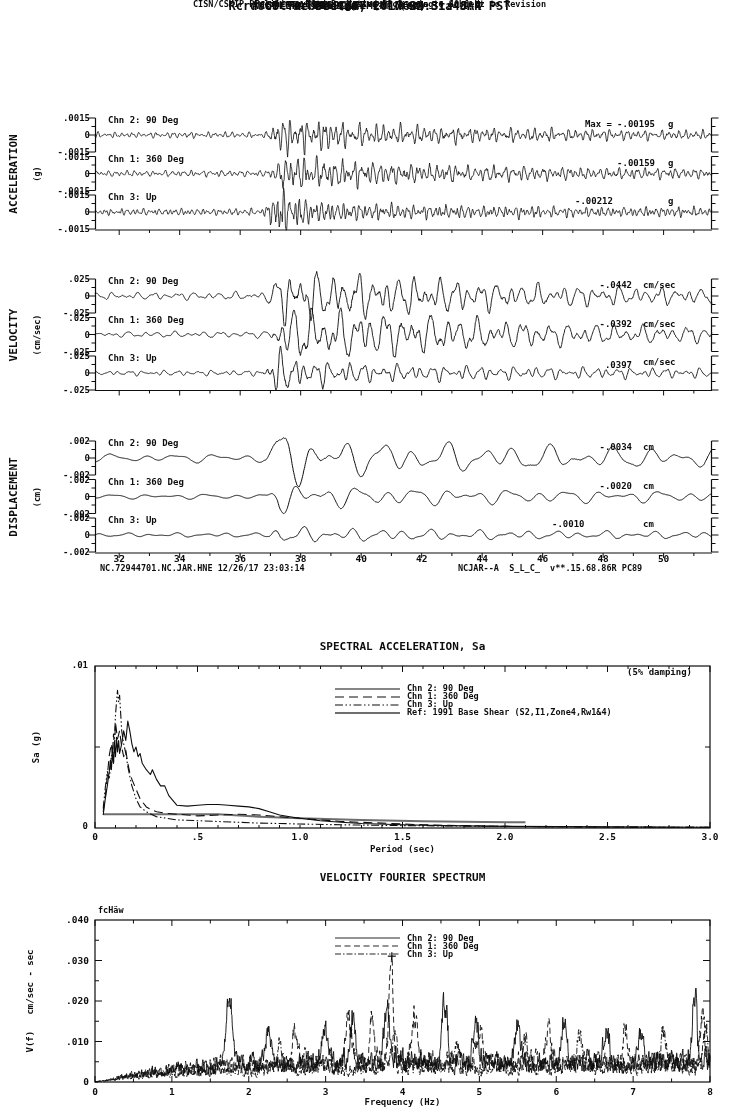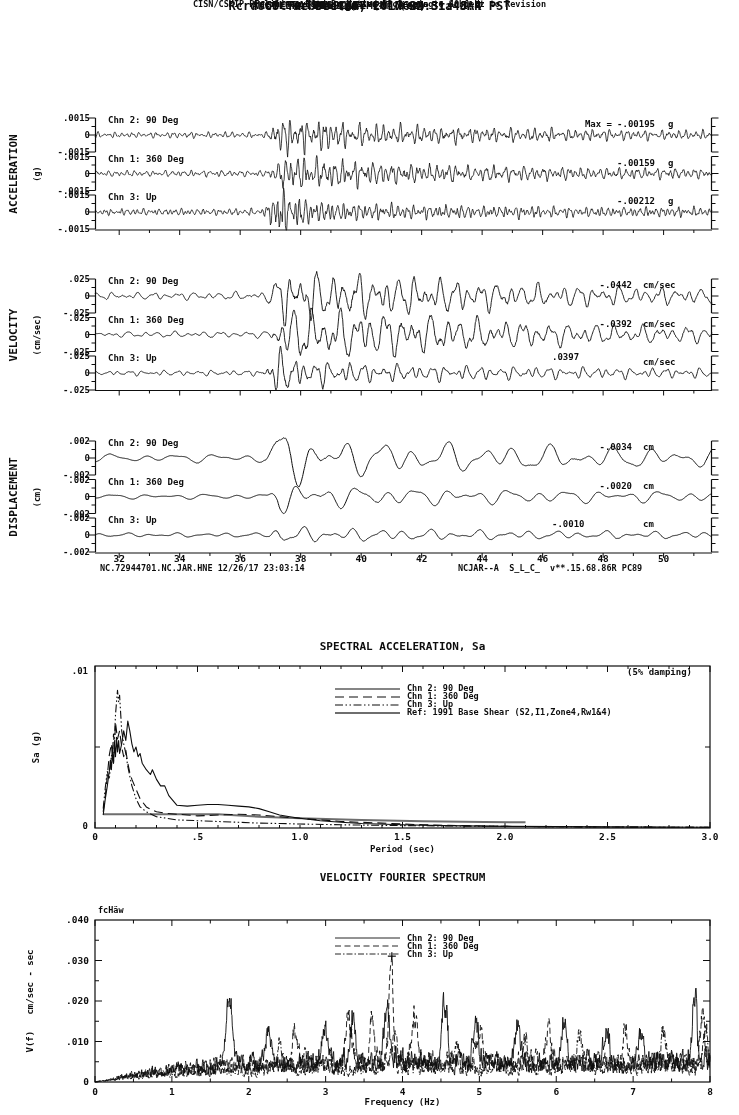--- a/index.html
+++ b/index.html
@@ -379,21 +379,21 @@
   <div class="vlab f11" style="left:13px;top:335px;">VELOCITY</div>
   <div class="vlab f8" style="left:37px;top:335px;">(cm/sec)</div>
   <div class="vlab f11" style="left:13px;top:497px;">DISPLACEMENT</div>
   <div class="vlab f8" style="left:37px;top:497px;">(cm)</div>
 
   <div class="t f8" style="left:100px;top:564px;">NC.72944701.NC.JAR.HNE 12/26/17 23:03:14</div>
   <div class="t f8" style="left:458px;top:564px;">NCJAR--A  S_L_C_  v**.15.68.86R PC89</div>
 
   <div class="t f11 ctr" style="left:95px;top:641px;width:615px;">SPECTRAL ACCELERATION, Sa</div>
   <div class="t f9 rt" style="left:530px;top:667px;width:162px;">(5% damping)</div>
-  <div class="t f9 rt" style="left:30px;top:660px;width:58px;margin-top:6px;">.01</div>
+  <div class="t f9 rt" style="left:30px;top:660px;width:58px;">.01</div>
   <div class="t f9 rt" style="left:30px;top:821px;width:58px;">0</div>
   <div class="vlab f9" style="left:36px;top:747px;">Sa (g)</div>
   <div class="t f9 ctr" style="left:95px;top:844px;width:615px;">Period (sec)</div>
   <div class="t f8" style="left:407px;top:684px;">Chn 2: 90 Deg</div>
   <div class="t f8" style="left:407px;top:692px;">Chn 1: 360 Deg</div>
   <div class="t f8" style="left:407px;top:700px;">Chn 3: Up</div>
   <div class="t f8" style="left:407px;top:708px;">Ref: 1991 Base Shear (S2,I1,Zone4,Rw1&amp;4)</div>
 
   <div class="t f11 ctr" style="left:95px;top:872px;width:615px;">VELOCITY FOURIER SPECTRUM</div>
   <div class="t f8" style="left:98px;top:906px;">fcHäw</div>
@@ -414,39 +414,39 @@
       <div class="t f9" style="left:18px;top:151.5px;width:72px;text-align:right;">.0015</div>
       <div class="t f9" style="left:18px;top:168.5px;width:72px;text-align:right;">0</div>
       <div class="t f9" style="left:18px;top:185.5px;width:72px;text-align:right;">-.0015</div>
       <div class="t f9" style="left:108px;top:153.5px;">Chn 1: 360 Deg</div>
       <div class="t f9" style="left:575px;top:157.5px;width:80px;text-align:right;">-.00159</div>
       <div class="t f9" style="left:668px;top:157.5px;">g</div>
       <div class="t f9" style="left:18px;top:190px;width:72px;text-align:right;">.0015</div>
       <div class="t f9" style="left:18px;top:207px;width:72px;text-align:right;">0</div>
       <div class="t f9" style="left:18px;top:224px;width:72px;text-align:right;">-.0015</div>
       <div class="t f9" style="left:108px;top:192px;">Chn 3: Up</div>
-      <div class="t f9" style="left:575px;top:196px;width:80px;text-align:right;">-.00212</div>
+      <div class="t f9" style="left:575px;top:196px;width:80px;">-.00212</div>
       <div class="t f9" style="left:668px;top:196px;">g</div>
       <div class="t f9" style="left:18px;top:274px;width:72px;text-align:right;">.025</div>
       <div class="t f9" style="left:18px;top:291px;width:72px;text-align:right;">0</div>
       <div class="t f9" style="left:18px;top:308px;width:72px;text-align:right;">-.025</div>
       <div class="t f9" style="left:108px;top:276px;">Chn 2: 90 Deg</div>
       <div class="t f9" style="left:552px;top:280px;width:80px;text-align:right;">-.0442</div>
       <div class="t f9" style="left:643px;top:280px;">cm/sec</div>
       <div class="t f9" style="left:18px;top:312.5px;width:72px;text-align:right;">.025</div>
       <div class="t f9" style="left:18px;top:329.5px;width:72px;text-align:right;">0</div>
       <div class="t f9" style="left:18px;top:346.5px;width:72px;text-align:right;">-.025</div>
       <div class="t f9" style="left:108px;top:314.5px;">Chn 1: 360 Deg</div>
       <div class="t f9" style="left:552px;top:318.5px;width:80px;text-align:right;">-.0392</div>
       <div class="t f9" style="left:643px;top:318.5px;">cm/sec</div>
       <div class="t f9" style="left:18px;top:351px;width:72px;text-align:right;">.025</div>
       <div class="t f9" style="left:18px;top:368px;width:72px;text-align:right;">0</div>
       <div class="t f9" style="left:18px;top:385px;width:72px;text-align:right;">-.025</div>
       <div class="t f9" style="left:108px;top:353px;">Chn 3: Up</div>
-      <div class="t f9" style="left:552px;top:352px;width:80px;text-align:left;">.0397</div>
+      <div class="t f9" style="left:552px;top:360px;width:80px;text-align:right;">.0397</div>
       <div class="t f9" style="left:643px;top:357px;">cm/sec</div>
       <div class="t f9" style="left:18px;top:436px;width:72px;text-align:right;">.002</div>
       <div class="t f9" style="left:18px;top:453px;width:72px;text-align:right;">0</div>
       <div class="t f9" style="left:18px;top:470px;width:72px;text-align:right;">-.002</div>
       <div class="t f9" style="left:108px;top:438px;">Chn 2: 90 Deg</div>
       <div class="t f9" style="left:552px;top:442px;width:80px;text-align:right;">-.0034</div>
       <div class="t f9" style="left:643px;top:442px;">cm</div>
       <div class="t f9" style="left:18px;top:474.5px;width:72px;text-align:right;">.002</div>
       <div class="t f9" style="left:18px;top:491.5px;width:72px;text-align:right;">0</div>
       <div class="t f9" style="left:18px;top:508.5px;width:72px;text-align:right;">-.002</div>

